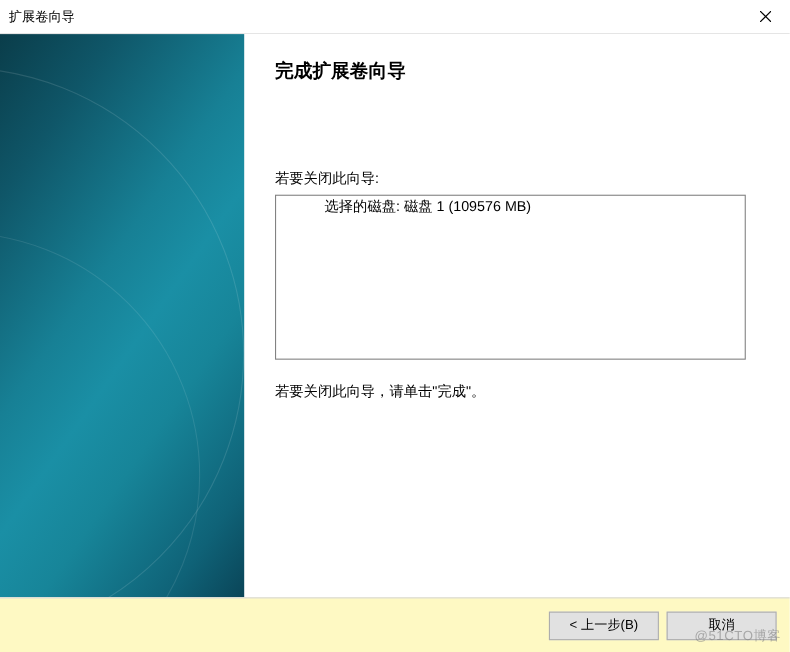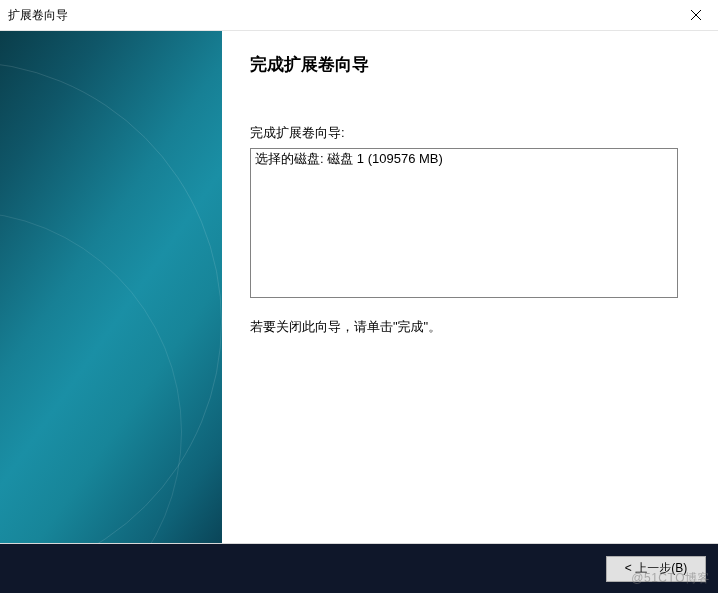--- a/index.html
+++ b/index.html
@@ -76,51 +76,52 @@
       flex: 1;
       background: #ffffff;
       padding: 22px 40px 0 28px;
       display: flex;
       flex-direction: column;
     }
     .main-heading {
       font-size: 17px;
       font-weight: bold;
       color: #000;
-      margin-bottom: 48px;
+      margin-bottom: 77px;
     }
     .settings-label {
       font-size: 13px;
       color: #000;
       margin-bottom: 6px;
     }
     .settings-list {
       width: 100%;
       height: 150px;
       border: 1px solid #828282;
       background: #ffffff;
       overflow: auto;
     }
     .settings-item {
       font-size: 13px;
       padding: 1px 4px;
       color: #000;
+      margin-left: 40px;
     }
     .hint-text {
       font-size: 13px;
       color: #000;
       margin-top: 20px;
     }
     .button-bar {
       position: absolute;
       bottom: 0;
       left: 0;
       right: 0;
       height: 50px;
-      background: #0f172a;
+      background: #fef9c3;
       border-top: 1px solid #d8d8d8;
       display: flex;
       align-items: center;
       justify-content: flex-end;
       padding-right: 12px;
       gap: 7px;
     }
     .wiz-button {
       min-width: 100px;
       height: 26px;
@@ -157,25 +158,26 @@
         <line x1="0" y1="0" x2="10" y2="10" stroke="#000" stroke-width="1"></line>
         <line x1="10" y1="0" x2="0" y2="10" stroke="#000" stroke-width="1"></line>
       </svg>
   </div>
 </div>
 
 <div class="content-area">
   <div class="side-panel"></div>
   <div class="main-panel">
     <div class="main-heading">完成扩展卷向导</div>
-    <div class="settings-label">完成扩展卷向导:</div>
+    <div class="settings-label">若要关闭此向导:</div>
     <div class="settings-list">
       <div class="settings-item">选择的磁盘: 磁盘 1 (109576 MB)</div>
     </div>
     <div class="hint-text">若要关闭此向导，请单击"完成"。</div>
   </div>
 </div>
 
 <div class="button-bar">
   <button class="wiz-button">&lt; 上一步(B)</button>
+  <button class="wiz-button">取消</button>
 </div>
 
 <div class="watermark">@51CTO博客</div>
 
 </body></html>

